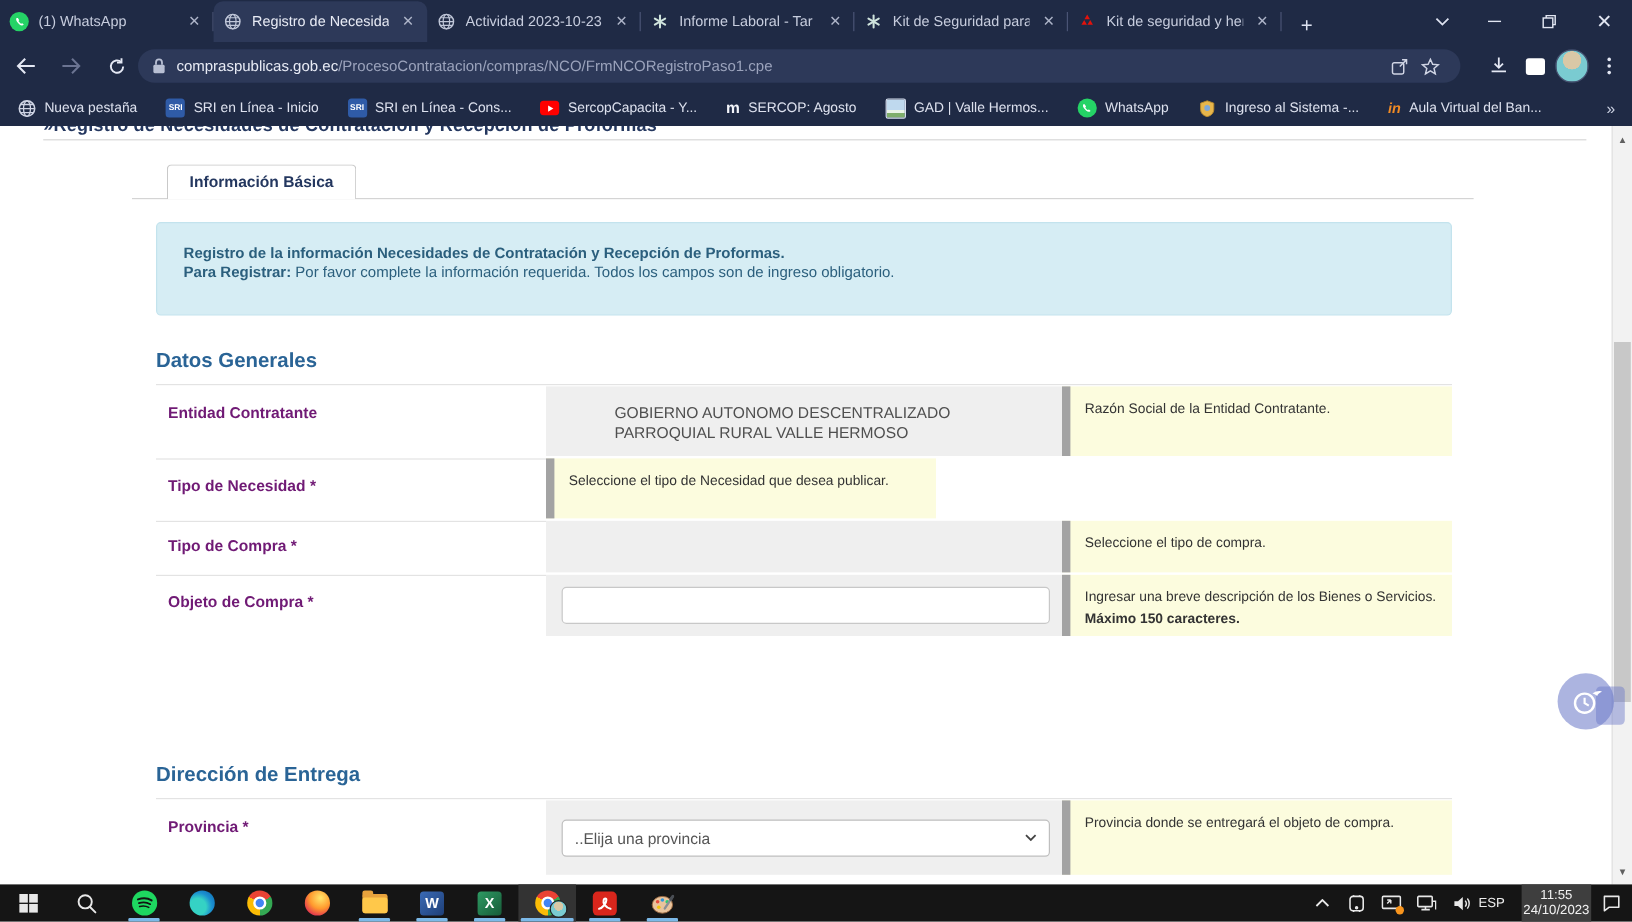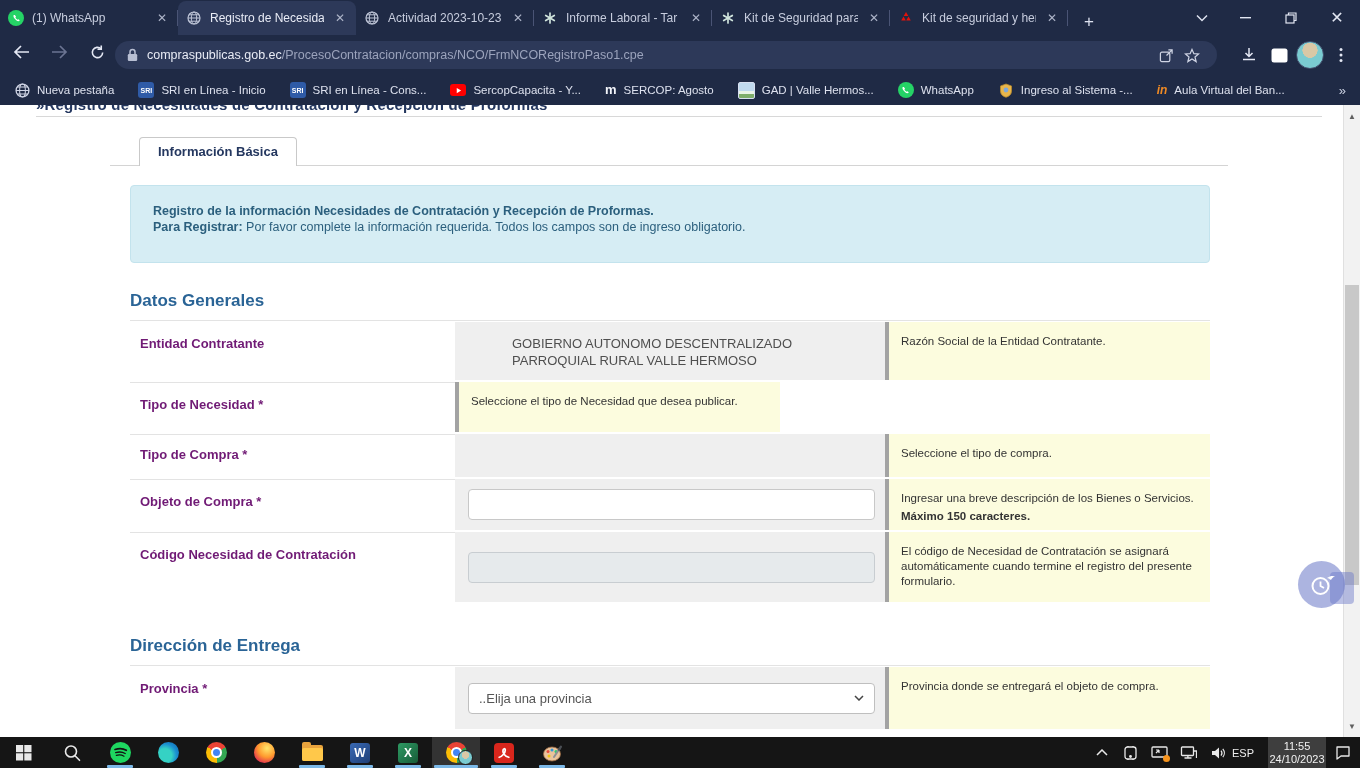--- a/index.html
+++ b/index.html
@@ -20,21 +20,21 @@
   .tab.active{background:#2D3959;border-radius:8px 8px 0 0;color:#E8EBF5;}
   .tab.active::before{display:none;}
   .favicon{width:16px;height:16px;flex:0 0 16px;display:flex;align-items:center;justify-content:center;}
   .wa-dot{width:16px;height:16px;border-radius:50%;background:#25D366;display:flex;align-items:center;justify-content:center;}
   .newtab-btn{width:26px;height:26px;margin-left:8px;display:flex;align-items:center;justify-content:center;color:#DDE2F0;font-size:17px;}
   .tabstrip-right{position:absolute;right:0;top:0;height:35px;display:flex;align-items:center;}
   .winbtn{width:46px;height:35px;display:flex;align-items:center;justify-content:center;color:#E2E6F2;}
   .tab-chevron{width:40px;height:35px;display:flex;align-items:center;justify-content:center;}
 
   
-  .toolbar{position:absolute;left:0;top:35px;width:1360px;height:40px;display:flex;align-items:flex-start;}
+  .toolbar{position:absolute;left:0;top:35px;width:1360px;height:40px;display:flex;align-items:center;}
   .navbtn{width:34px;height:34px;display:flex;align-items:center;justify-content:center;margin-left:4px;}
   .omnibox{position:absolute;left:115px;top:6px;width:1102px;height:28px;border-radius:14px;background:#2D3959;
            display:flex;align-items:center;box-sizing:border-box;padding:0 12px;}
   .omni-url{font-size:12.5px;white-space:nowrap;overflow:hidden;flex:1;margin-left:9px;}
   .omni-url .dom{color:#E8EBF5;}
   .omni-url .path{color:#9BA3BC;}
   .omni-ic{width:26px;height:26px;display:flex;align-items:center;justify-content:center;}
   .tb-right{position:absolute;right:6px;top:4px;height:32px;display:flex;align-items:center;gap:4px;}
   .avatar{width:26px;height:26px;border-radius:50%;
           background:radial-gradient(circle at 50% 32%,#D9C8A6 0 34%,#7ACBD1 35%);border:1px solid #44506f;}
@@ -68,21 +68,21 @@
 
   .sec-title{position:absolute;left:130px;font-size:17px;font-weight:600;color:#2A6496;}
   .sec-rule{position:absolute;left:130px;width:1080px;border-top:1px solid #E3E3E3;}
 
   .rows{position:absolute;left:130px;top:217px;width:1080px;}
   .frow{display:flex;margin-bottom:2px;}
   .frow + .frow .cell-label{border-top:1px solid #E3E3E3;}
   .cell-label{width:325px;box-sizing:border-box;background:#fff;padding:14px 10px 0 10px;
               font-size:13px;font-weight:bold;color:#701a75;}
   .cell-mid{width:430px;box-sizing:border-box;background:#EFEFEF;display:flex;align-items:center;padding-left:13px;}
-  .cell-help{width:325px;box-sizing:border-box;background:#FCFCDE;border-left:4px solid #a3a3a3;
+  .cell-help{width:325px;box-sizing:border-box;background:#FCFCDE;border-left:7px solid #a3a3a3;
              padding:12px 12px 0 12px;font-size:11.5px;color:#333;line-height:15px;}
   .cell-help .hb{font-weight:bold;display:block;margin-top:3px;}
   .val-text{font-size:13px;color:#4F4F4F;line-height:17px;padding:2px 60px 0 0;margin-left:44px;}
 
   .mock-select{width:407px;height:31px;box-sizing:border-box;background:#fff;border:1px solid #BFBFBF;border-radius:4px;
                display:flex;align-items:center;justify-content:space-between;padding:0 10px;font-size:13px;color:#555;}
   .text-input{width:407px;height:31px;box-sizing:border-box;background:#fff;border:1px solid #C8C8C8;border-radius:4px;
               font-size:13px;padding:0 9px;outline:none;font-family:"Liberation Sans",sans-serif;}
   .text-input:disabled{background:#E6EAEC;border-color:#C8CDD1;}
   .r-provincia{position:absolute;left:130px;top:562px;width:1080px;display:flex;}
@@ -398,27 +398,20 @@
       <div class="cell-label">Objeto de Compra *</div>
       <div class="cell-mid">
         <input class="text-input" type="text" style="">
       </div>
       <div class="cell-help">
         <span>Ingresar una breve descripción de los Bienes o Servicios.</span>
         <span class="hb">Máximo 150 caracteres.</span>
       </div>
     </div>
 
-    <div class="frow" style="height:70px;">
-      <div class="cell-label">Código Necesidad de Contratación</div>
-      <div class="cell-mid">
-        <input class="text-input" type="text" disabled="" style="">
-      </div>
-      <div class="cell-help">El código de Necesidad de Contratación se asignará automáticamente cuando termine el registro del presente formulario.</div>
-    </div>
   </div>
 
   <div class="sec-title" style="top:531px;">Dirección de Entrega</div>
   <div class="sec-rule" style="top:560px;"></div>
 
   <div class="r-provincia" style="height:62px;">
     <div class="cell-label">Provincia *</div>
     <div class="cell-mid">
       <div class="mock-select">
         <span>..Elija una provincia</span>

